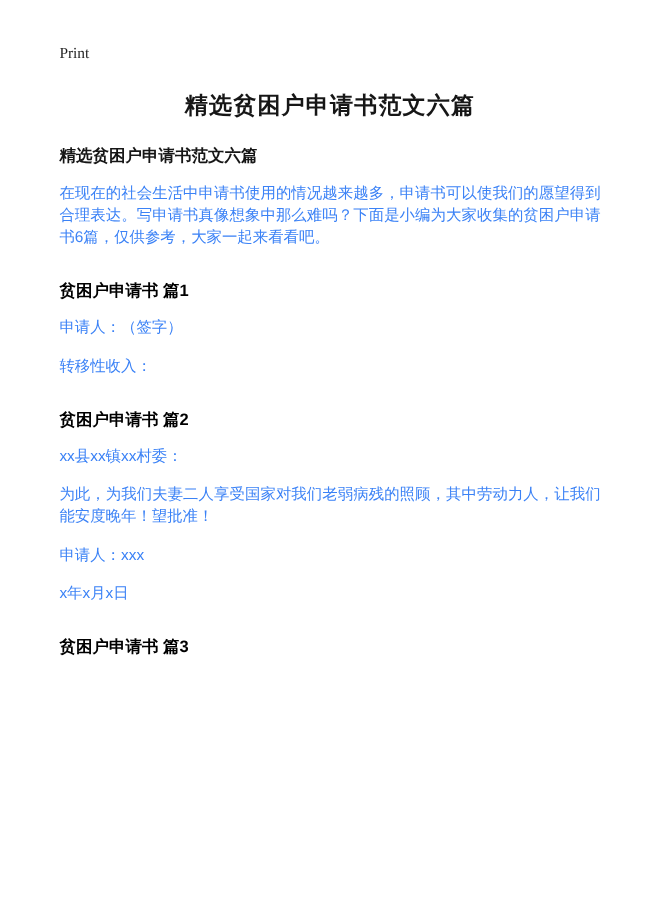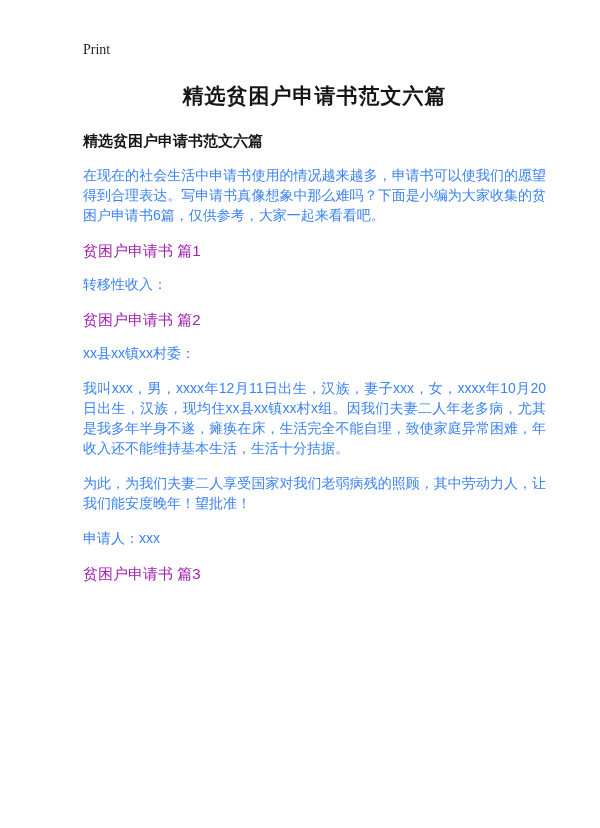--- a/index.html
+++ b/index.html
@@ -6,21 +6,21 @@
     margin: 0;
     padding: 0;
     background: #ffffff;
   }
   .page {
     position: relative;
     width: 600px;
     height: 776px;
     box-sizing: border-box;
     background: #ffffff;
-    padding: 40px 54px 0 83px;
+    padding: 40px 54px 0 54px;
     font-family: "Liberation Sans", sans-serif;
     color: #1e1e1e;
     overflow: hidden;
   }
   .print-link {
     display: inline-block;
     font-family: "Liberation Serif", serif;
     font-size: 14px;
     color: #1e1e1e;
     text-decoration: none;
@@ -43,49 +43,50 @@
   }
   .para {
     font-size: 14px;
     line-height: 20px;
     margin: 0 0 15px 0;
     text-align: justify;
     color: #3b82f6;
   }
   .section-heading {
     font-size: 15px;
-    font-weight: normal;
-    margin: 17px 0 13px 0;
-    color: #a21caf;
+    font-weight: bold;
+    margin: 30px 0 13px 0;
+    color: #000000;
   }
 </style>
 </head>
 <body>
 
 <div class="page">
 
   <a class="print-link">Print</a>
 
   <h1 class="doc-title">精选贫困户申请书范文六篇</h1>
 
   <p class="doc-subtitle">精选贫困户申请书范文六篇</p>
 
   <p class="para">在现在的社会生活中申请书使用的情况越来越多，申请书可以使我们的愿望得到合理表达。写申请书真像想象中那么难吗？下面是小编为大家收集的贫困户申请书6篇，仅供参考，大家一起来看看吧。</p>
 
   <div>
     <h2 class="section-heading">贫困户申请书 篇1</h2>
+    <p class="para">申请人：（签字）</p>
     <p class="para">转移性收入：</p>
   </div>
 
   <div>
     <h2 class="section-heading">贫困户申请书 篇2</h2>
     <p class="para">xx县xx镇xx村委：</p>
-    <p class="para">我叫xxx，男，xxxx年12月11日出生，汉族，妻子xxx，女，xxxx年10月20日出生，汉族，现均住xx县xx镇xx村x组。因我们夫妻二人年老多病，尤其是我多年半身不遂，瘫痪在床，生活完全不能自理，致使家庭异常困难，年收入还不能维持基本生活，生活十分拮据。</p>
     <p class="para">为此，为我们夫妻二人享受国家对我们老弱病残的照顾，其中劳动力人，让我们能安度晚年！望批准！</p>
     <p class="para">申请人：xxx</p>
+    <p class="para">x年x月x日</p>
   </div>
 
   <div>
     <h2 class="section-heading">贫困户申请书 篇3</h2>
 
   </div>
 
 </div>
 
 </body></html>

